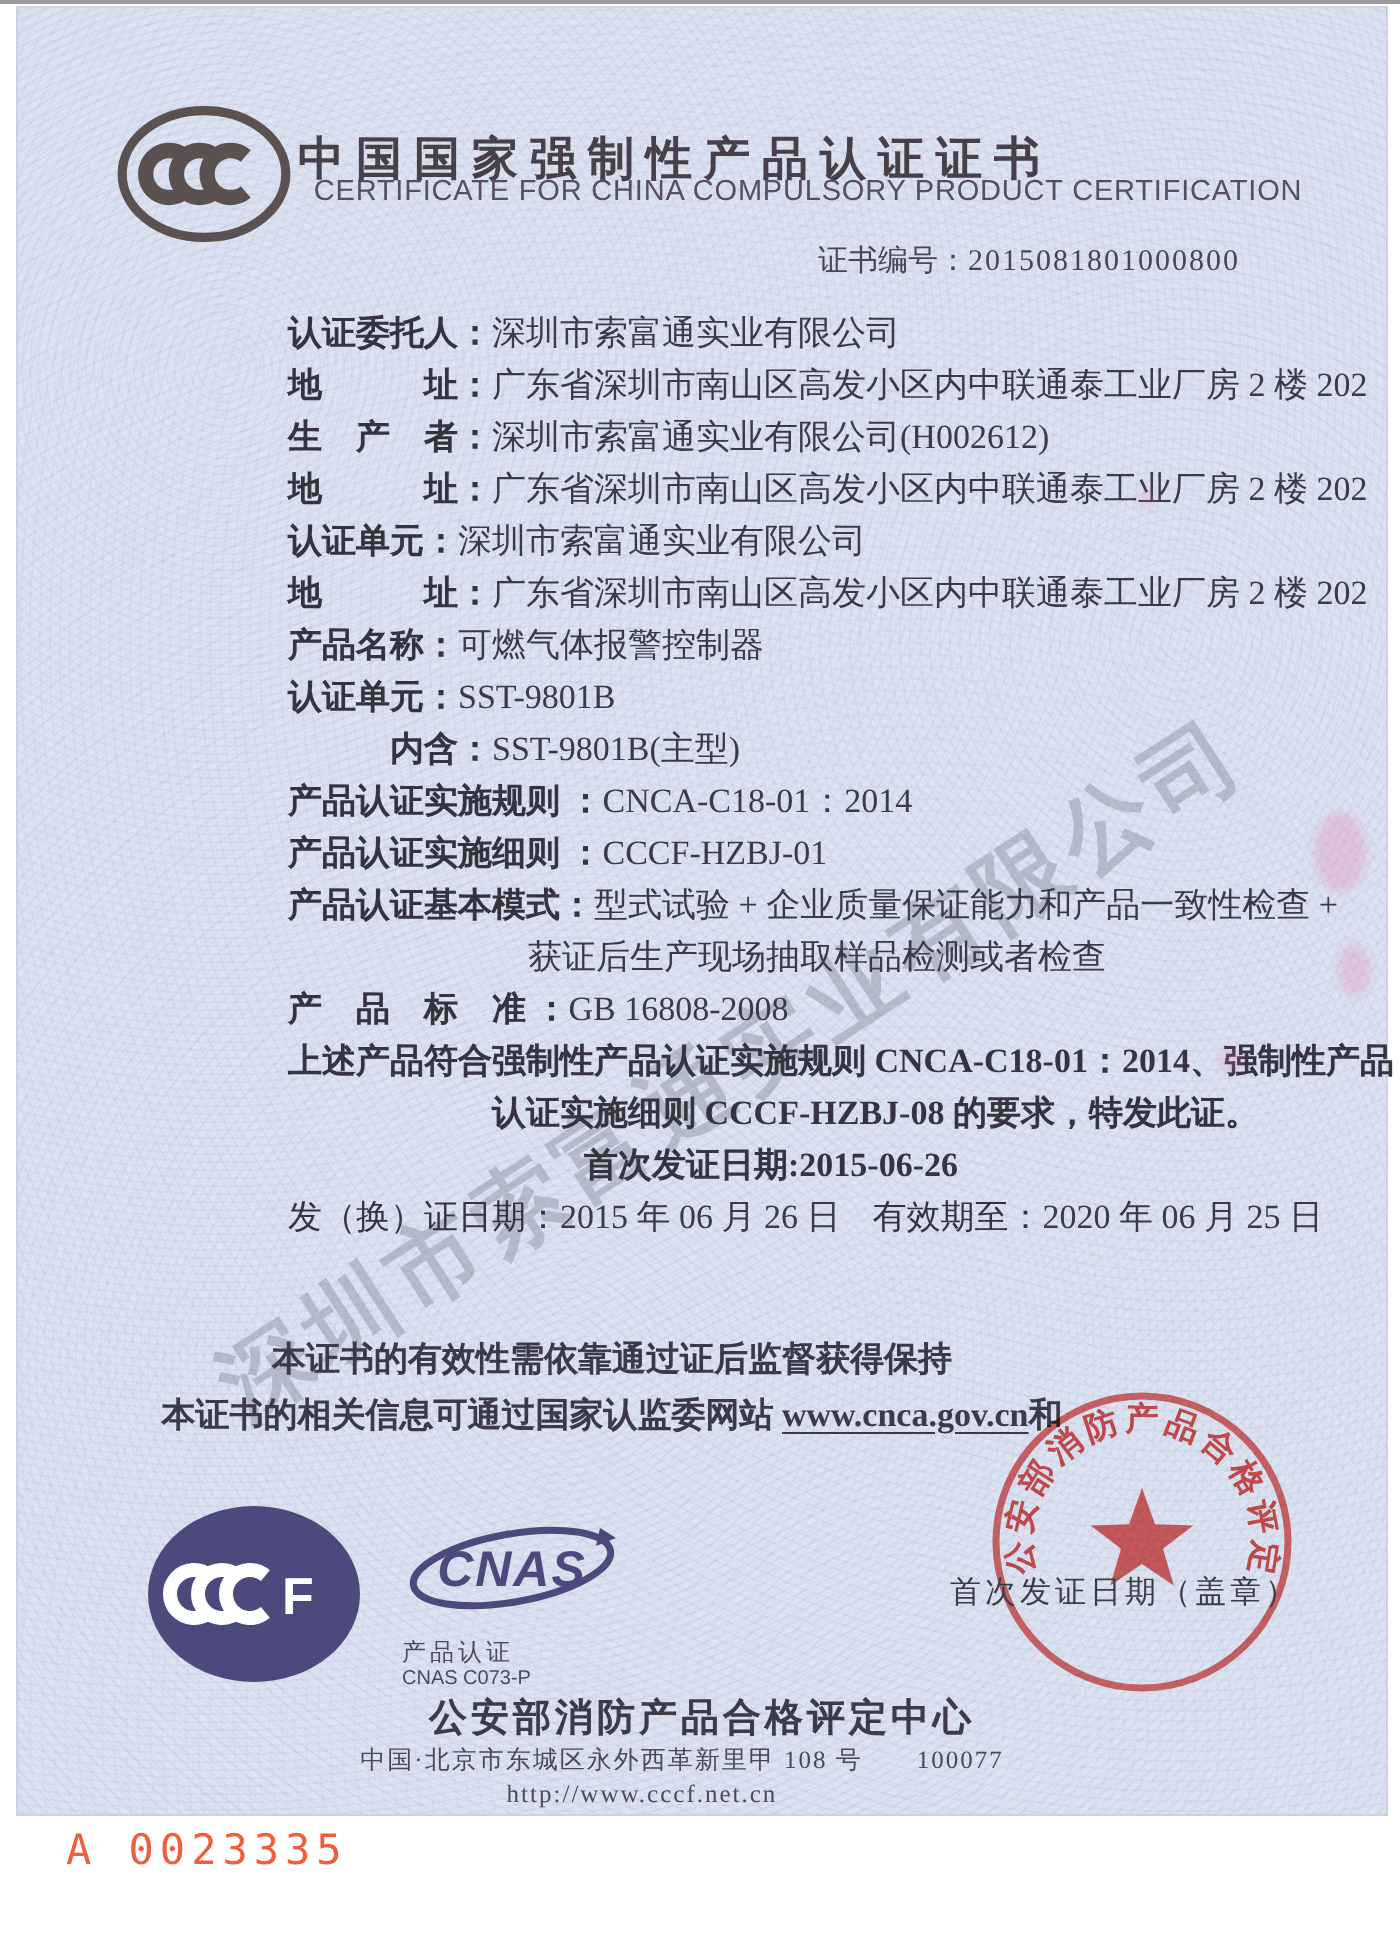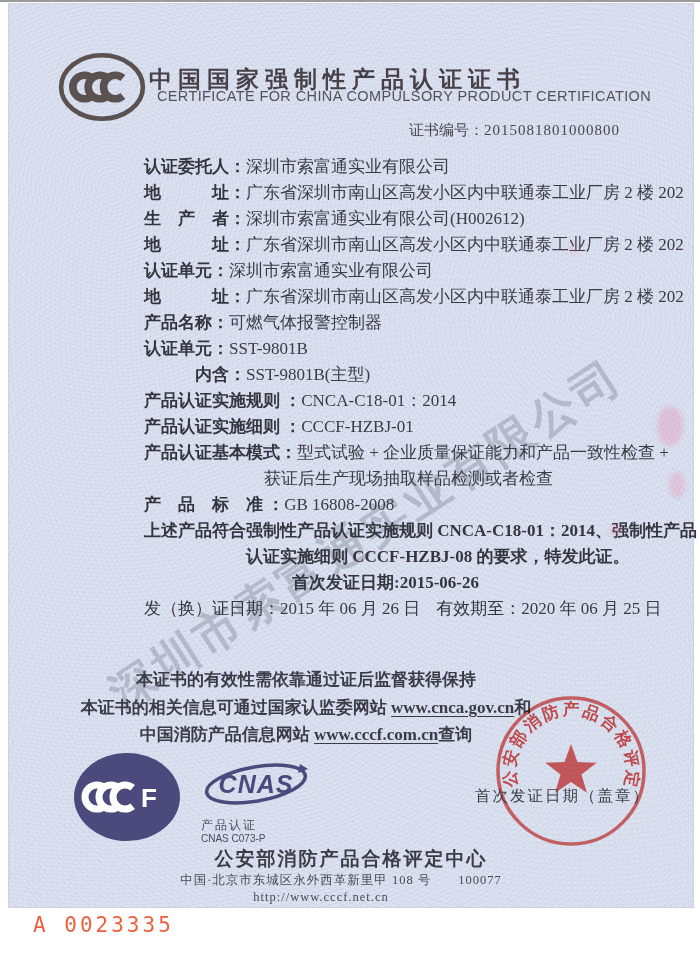--- a/index.html
+++ b/index.html
@@ -122,21 +122,20 @@
       <div class="stmt ind2">认证实施细则 CCCF-HZBJ-08 的要求，特发此证。</div>
       <div class="stmt ind3">首次发证日期:2015-06-26</div>
       <div class="dateline">
         <span class="lbl">发（换）证日期：</span><span>2015 年 06 月 26 日</span><span class="gap"></span><span class="lbl">有效期至：</span><span>2020 年 06 月 25 日</span>
       </div>
     </div>
 
     <div class="notice">
       <div>本证书的有效性需依靠通过证后监督获得保持</div>
       <div><span>本证书的相关信息可通过国家认监委网站 </span><span class="u">www.cnca.gov.cn</span><span>和</span></div>
-      <div><span>中国消防产品信息网站 </span><span class="u">www.cccf.com.cn</span><span>查询</span></div>
     </div>
 
     <svg class="cccf-logo" viewBox="0 0 112 94">
       <ellipse cx="56" cy="47" rx="53" ry="44" fill="#4c4a7c"></ellipse>
       <path d="M 33.7 56.2 A 12 12 0 1 1 33.7 37.8" fill="none" stroke="#ffffff" stroke-width="7"></path>
       <path d="M 47.7 56.2 A 12 12 0 1 1 47.7 37.8" fill="none" stroke="#ffffff" stroke-width="7"></path>
       <path d="M 61.7 56.2 A 12 12 0 1 1 61.7 37.8" fill="none" stroke="#ffffff" stroke-width="7"></path>
       <text x="70" y="57" font-size="26" font-weight="bold" fill="#ffffff" font-family="Liberation Sans, sans-serif">F</text>
     </svg>
 

